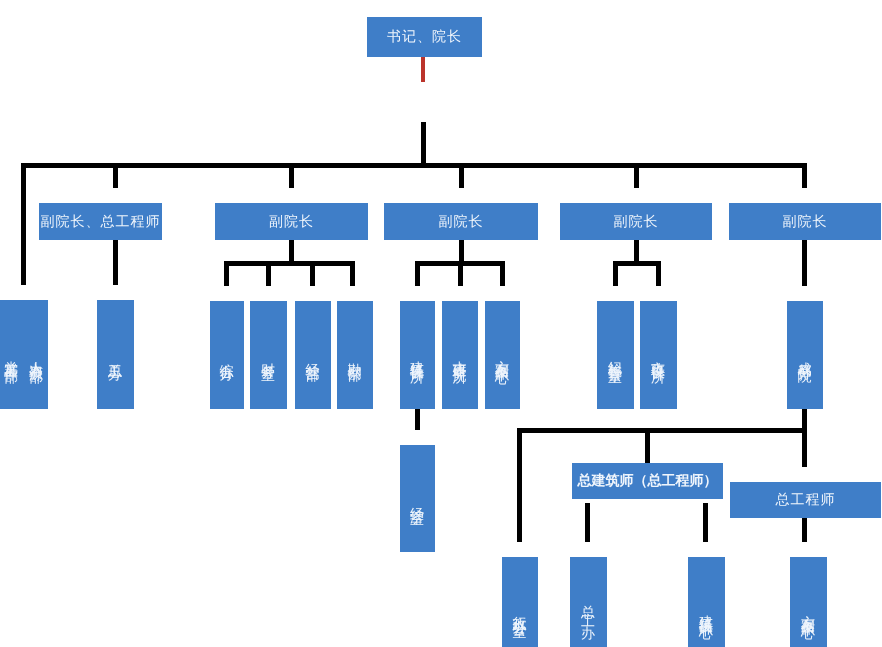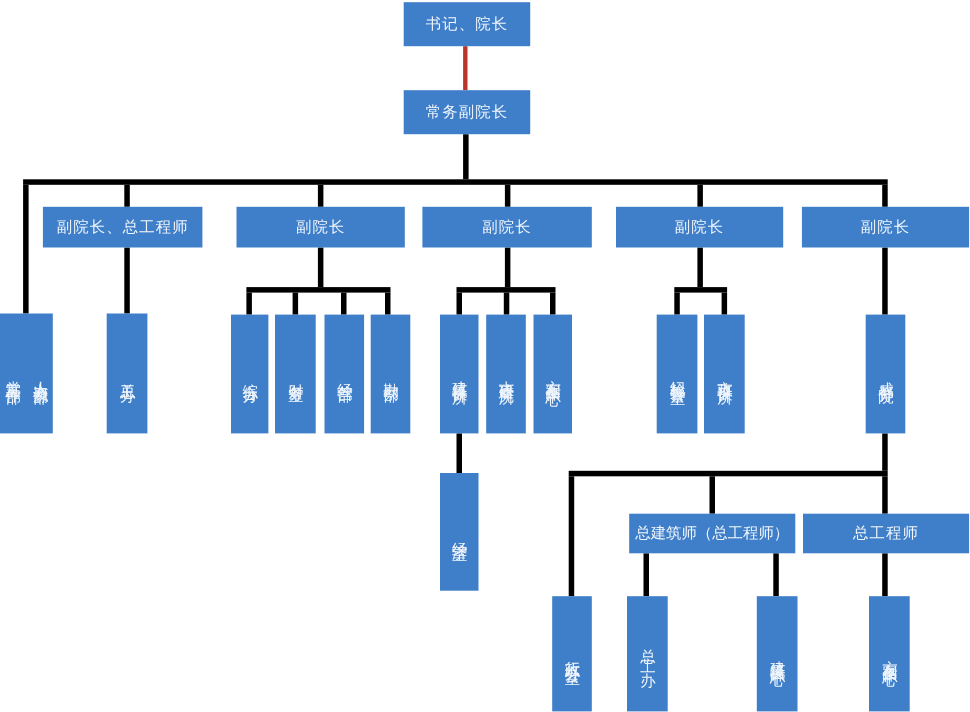--- a/index.html
+++ b/index.html
@@ -12,20 +12,21 @@
   }
   .box{
     position:absolute;
     background:var(--box,#3f7ec8);
     color:var(--text,#eff5fc);
     display:flex;align-items:center;justify-content:center;
     box-sizing:border-box;
     z-index:2;
     font-size:14px;
     cursor:default;
+    margin-top:15px;
   }
   .h-label{white-space:nowrap;letter-spacing:1px;}
   .v-label{
     writing-mode:vertical-rl;
     text-orientation:upright;
     letter-spacing:2px;
     white-space:nowrap;
   }
   .v-wide{letter-spacing:11px;}
   .dual{gap:7px;}
@@ -78,25 +79,22 @@
   <div class="line" style="left:517px;top:433px;width:5px;height:109px;"></div>
   <div class="line" style="left:645px;top:433px;width:5px;height:34px;"></div>
   <div class="line" style="left:802px;top:433px;width:5px;height:34px;"></div>
   <div class="line" style="left:585px;top:503px;width:5px;height:39px;"></div>
   <div class="line" style="left:703px;top:503px;width:5px;height:39px;"></div>
   <div class="line" style="left:802px;top:503px;width:5px;height:39px;"></div>
 
   <div class="box" style="left:367px;top:2px;width:115px;height:40px;">
       <span class="h-label">书记、院长</span>
     </div>
-  <div class="box" style="left:367px;top:82px;width:115px;height:40px;">
-      <span class="h-label">常务副院长</span>
-    </div>
 
-  <div class="box" style="left:39px;top:188px;width:145px;height:37px;">
+  <div class="box" style="left:39px;top:188px;width:123px;height:37px;">
       <span class="h-label">副院长、总工程师</span>
     </div>
   <div class="box" style="left:215px;top:188px;width:153px;height:37px;">
       <span class="h-label">副院长</span>
     </div>
   <div class="box" style="left:384px;top:188px;width:154px;height:37px;">
       <span class="h-label">副院长</span>
     </div>
   <div class="box" style="left:560px;top:188px;width:152px;height:37px;">
       <span class="h-label">副院长</span>
@@ -140,21 +138,21 @@
       <span class="v-label">市政设计所</span>
     </div>
   <div class="box" style="left:787px;top:286px;width:36px;height:108px;">
       <span class="v-label">成都分院</span>
     </div>
 
   <div class="box" style="left:400px;top:430px;width:35px;height:107px;">
       <span class="v-label">经济室</span>
     </div>
 
-  <div class="box" style="left:572px;top:467px;width:151px;height:36px;">
+  <div class="box" style="left:572px;top:448px;width:151px;height:36px;font-weight:bold;">
       <span class="h-label" style="letter-spacing:0;">总建筑师（总工程师）</span>
     </div>
   <div class="box" style="left:730px;top:467px;width:151px;height:36px;">
       <span class="h-label">总工程师</span>
     </div>
 
   <div class="box" style="left:502px;top:542px;width:36px;height:105px;">
       <span class="v-label">行政办公室</span>
     </div>
   <div class="box" style="left:570px;top:542px;width:37px;height:105px;">

